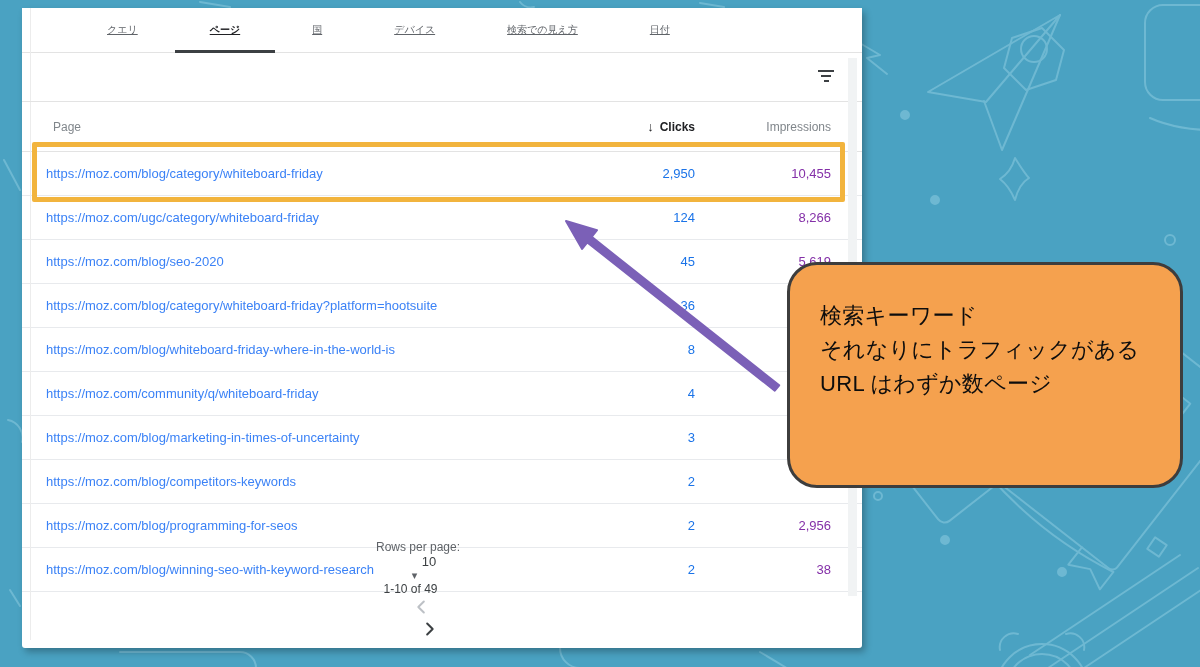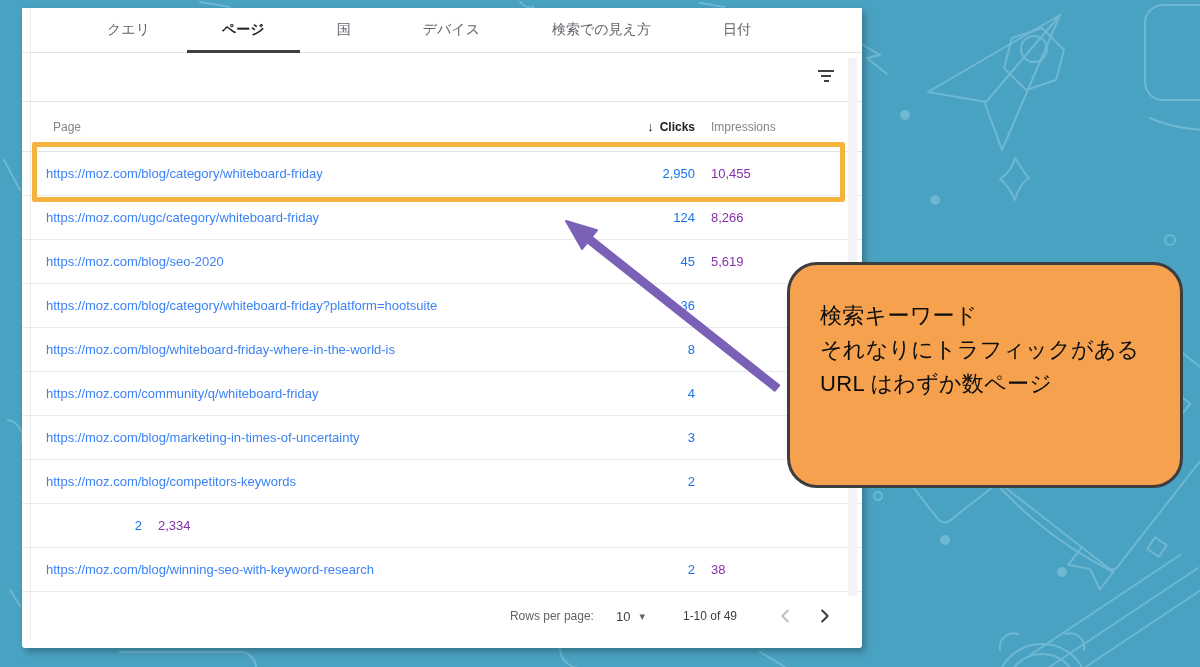--- a/index.html
+++ b/index.html
@@ -10,60 +10,60 @@
 
   
   .panel { position:absolute; left:22px; top:8px; width:840px; height:640px;
            background:#ffffff; z-index:2; box-shadow:3px 4px 7px rgba(0,0,0,0.28);
            border-radius:0 0 3px 3px; }
   .panel::before { content:""; position:absolute; left:8px; top:0; bottom:8px; width:1px; background:#ececec; }
 
   
   .tabs { height:45px; display:flex; align-items:stretch; padding-left:49px;
           border-bottom:1px solid #e3e3e3; }
-  .tab { padding:0 36px; display:flex; align-items:center; font-size:14px; color:#5f6368;
-         position:relative; cursor:pointer; white-space:nowrap; }
+  .tab { padding:0 36px; display:flex; align-items:center; font-size:10px; color:#5f6368;
+         position:relative; cursor:pointer; white-space:nowrap;text-decoration:underline; }
   .tab.active { color:#202124; font-weight:700; }
   .tab.active::after { content:""; position:absolute; left:1px; right:1px; bottom:-1px;
          height:3px; background:#3c4043; }
 
   
   .filter-row { height:49px; border-bottom:1px solid #e3e3e3; position:relative; }
   .filter-icon { position:absolute; right:27px; top:17px; width:18px; height:14px; cursor:pointer; }
   .filter-icon i { display:block; height:2px; background:#3c4043; margin:0 auto 3px auto; }
   .filter-icon i:nth-child(1){ width:16px; }
   .filter-icon i:nth-child(2){ width:10px; }
   .filter-icon i:nth-child(3){ width:5px; }
 
   
   .thead { height:50px; display:flex; align-items:center; font-size:12px; color:#80868b;
            border-bottom:1px solid #e3e3e3; padding-right:31px; }
   .col-url { flex:1; padding-left:31px; min-width:0; }
   .col-clicks { width:120px; text-align:right; margin-right:16px; flex:none; }
-  .col-imp { width:120px; flex:none; }
+  .col-imp { width:120px; text-align:right; flex:none; }
   .thead .col-clicks { color:#202124; font-weight:700; }
   .sort-arrow { font-weight:700; color:#202124; margin-right:6px; font-size:13px; }
 
   .trow { height:44px; display:flex; align-items:center; border-bottom:1px solid #e8eaed;
           padding-right:31px; font-size:13px; }
   .trow .col-url { color:#3b82f6; white-space:nowrap; overflow:hidden; text-overflow:ellipsis;padding-left:24px; }
   .val-clicks { color:#1a73e8; }
   .val-imp { color:#8430a8; }
 
   
   .scroll-track { position:absolute; right:5px; top:50px; bottom:52px; width:9px;
                   background:#f1f3f4; z-index:1; }
 
   
   .highlight-box { position:absolute; left:10px; top:134px; width:813px; height:60px;
                    border:5px solid #f2b43d; border-radius:2px; z-index:5; pointer-events:none; }
 
   
   .tfoot { height:48px; display:flex; align-items:center; justify-content:flex-end;
-           font-size:12px; color:#5f6368; padding-right:26px; }
+           font-size:12px; color:#5f6368; padding-right:26px;flex-direction:column; }
   .rpp-label { margin-right:22px; }
   .rpp-value { color:#3c4043; font-size:13px;text-align:right; }
   .caret { margin-left:9px; margin-right:38px; color:#5f6368; font-size:11px; cursor:pointer; }
   .range { margin-right:37px; color:#3c4043; }
   .chev { width:24px; height:24px; display:flex; align-items:center; justify-content:center; cursor:pointer; }
   .chev svg { display:block; }
   .chev.prev { margin-right:14px; }
 
   
   .arrow-svg { position:absolute; left:0; top:0; z-index:6; pointer-events:none; }
@@ -178,22 +178,23 @@
       <div class="col-url">https://moz.com/blog/marketing-in-times-of-uncertainty</div>
       <div class="col-clicks val-clicks">3</div>
       <div class="col-imp val-imp"></div>
     </div>
     <div class="trow">
       <div class="col-url">https://moz.com/blog/competitors-keywords</div>
       <div class="col-clicks val-clicks">2</div>
       <div class="col-imp val-imp"></div>
     </div>
     <div class="trow">
+      <div class="col-url">https://moz.com/blog/programming-for-seos</div>
       <div class="col-clicks val-clicks">2</div>
-      <div class="col-imp val-imp">2,334</div>
+      <div class="col-imp val-imp">2,956</div>
     </div>
     <div class="trow">
       <div class="col-url">https://moz.com/blog/winning-seo-with-keyword-research</div>
       <div class="col-clicks val-clicks">2</div>
       <div class="col-imp val-imp">38</div>
     </div>
   </div>
 
   <div class="tfoot">
     <span class="rpp-label">Rows per page:</span>

